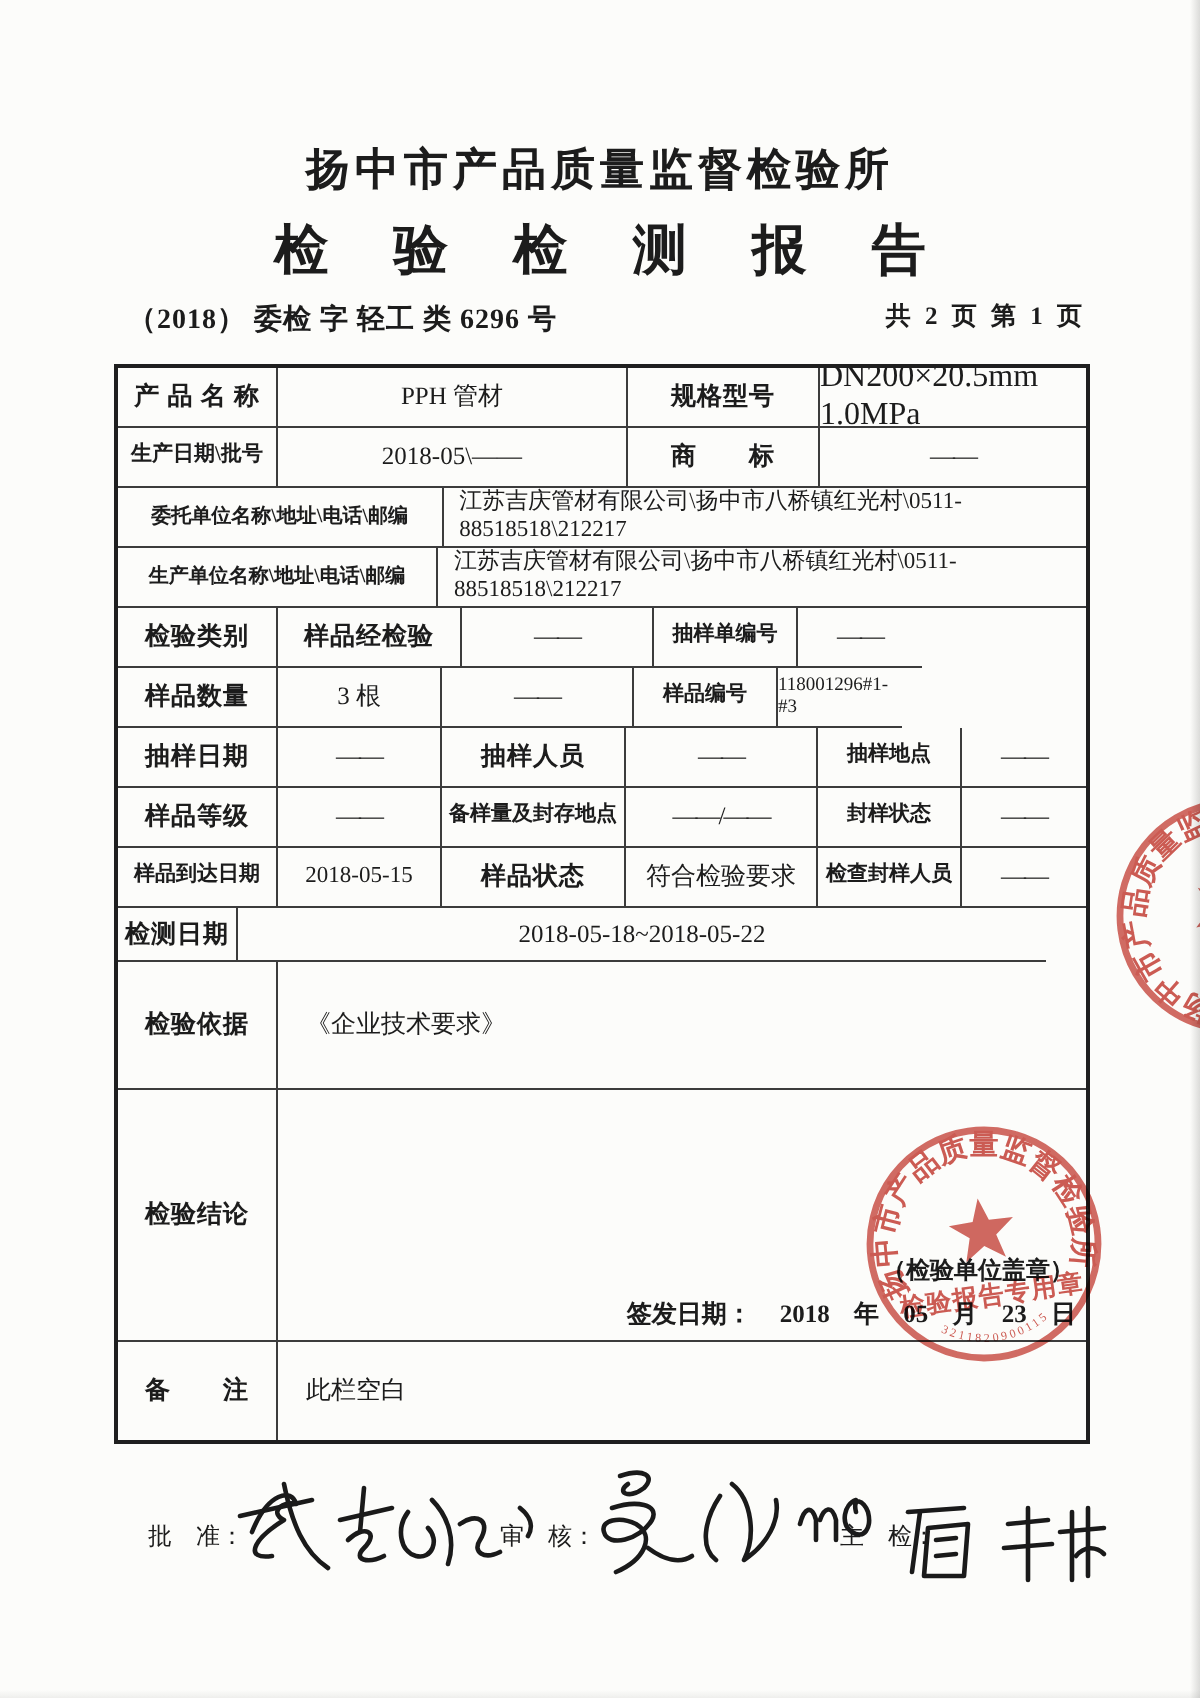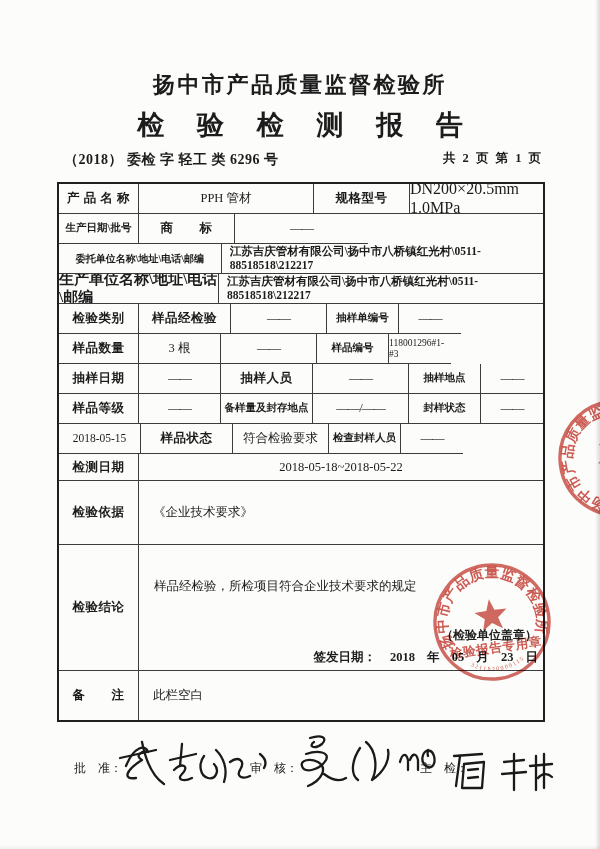--- a/index.html
+++ b/index.html
@@ -27,21 +27,21 @@
   .tr{display:flex;width:100%;box-sizing:border-box;}
   .td{box-sizing:border-box;border-right:1px solid #3c3c3c;border-bottom:1px solid #3c3c3c;
     display:flex;align-items:center;justify-content:center;
     font-size:12.5px;line-height:1.15;overflow:hidden;}
   .tr .td:last-child{border-right:none;}
   .tr:last-child .td{border-bottom:none;}
   .lbl{font-weight:bold;letter-spacing:.5px;}
   .left{justify-content:flex-start;text-align:left;}
   .sm{font-size:10.5px;letter-spacing:0;}
   .xs{font-size:9.5px;letter-spacing:0;}
-  .unit-val{font-size:11.5px;padding-left:8px;font-weight:bold;}
+  .unit-val{font-size:11.5px;padding-left:8px;}
   .pad14{padding-left:14px;}
   .dash{letter-spacing:-1px;}
 
   .td-conclusion{position:relative;display:block;}
   .concl-text{position:absolute;left:15px;top:34px;font-size:12.5px;}
   .seal-note{position:absolute;right:6px;top:84px;font-size:12px;font-weight:bold;}
   .issue-line{position:absolute;right:5px;top:105px;font-size:12.5px;font-weight:bold;}
   .issue-line .issue-val{word-spacing:9px;margin-left:14px;font-weight:bold;}
 
   
@@ -75,31 +75,32 @@
 
   <div class="tr" style="height:30px">
     <div class="td lbl" style="width:80px">产 品 名 称</div>
     <div class="td" style="width:175px">PPH 管材</div>
     <div class="td lbl" style="width:96px">规格型号</div>
     <div class="td" style="width:133px;font-size:16px">DN200×20.5mm 1.0MPa</div>
   </div>
 
   <div class="tr" style="height:30px">
     <div class="td lbl sm" style="width:80px">生产日期\批号</div>
+    <div class="td" style="width:175px">2018-05\——</div>
     <div class="td lbl" style="width:96px">商　　标</div>
     <div class="td dash" style="width:133px">——</div>
   </div>
 
   <div class="tr" style="height:30px">
     <div class="td lbl" style="width:164px;font-size:10px;letter-spacing:0">委托单位名称\地址\电话\邮编</div>
     <div class="td left unit-val" style="width:324px">江苏吉庆管材有限公司\扬中市八桥镇红光村\0511-88518518\212217</div>
   </div>
 
   <div class="tr" style="height:30px">
-    <div class="td lbl" style="width:160px;font-size:15px;letter-spacing:0">生产单位名称\地址\电话\邮编</div>
+    <div class="td lbl" style="width:160px;font-size:10px;letter-spacing:0">生产单位名称\地址\电话\邮编</div>
     <div class="td left unit-val" style="width:324px">江苏吉庆管材有限公司\扬中市八桥镇红光村\0511-88518518\212217</div>
   </div>
 
   <div class="tr" style="height:30px">
     <div class="td lbl" style="width:80px">检验类别</div>
     <div class="td lbl" style="width:92px">样品经检验</div>
     <div class="td dash" style="width:96px">——</div>
     <div class="td lbl sm" style="width:72px">抽样单编号</div>
     <div class="td dash" style="width:62px">——</div>
   </div>
@@ -124,41 +125,41 @@
   <div class="tr" style="height:30px">
     <div class="td lbl" style="width:80px">样品等级</div>
     <div class="td dash" style="width:82px">——</div>
     <div class="td lbl sm" style="width:92px">备样量及封存地点</div>
     <div class="td dash" style="width:96px">——/——</div>
     <div class="td lbl sm" style="width:72px">封样状态</div>
     <div class="td dash" style="width:62px">——</div>
   </div>
 
   <div class="tr" style="height:30px">
+    <div class="td lbl sm" style="width:80px">样品到达日期</div>
     <div class="td" style="width:82px;font-size:11.5px">2018-05-15</div>
     <div class="td lbl" style="width:92px">样品状态</div>
     <div class="td" style="width:96px">符合检验要求</div>
     <div class="td lbl sm" style="width:72px">检查封样人员</div>
     <div class="td dash" style="width:62px">——</div>
   </div>
 
   <div class="tr" style="height:27px">
-    <div class="td lbl" style="width:80px">检测日期</div>
+    <div class="td lbl" style="width:60px">检测日期</div>
     <div class="td" style="width:404px">2018-05-18~2018-05-22</div>
   </div>
 
   <div class="tr" style="height:64px">
     <div class="td lbl" style="width:80px">检验依据</div>
     <div class="td left pad14" style="width:404px">《企业技术要求》</div>
   </div>
 
   <div class="tr" style="height:126px">
     <div class="td lbl" style="width:80px">检验结论</div>
     <div class="td td-conclusion" style="width:404px">
-      <div class="concl-text">样品经检验，所检项目符合企业技术要求的规定</div>
       <div class="seal-note">（检验单位盖章）</div>
       <div class="issue-line">
         <span>签发日期：</span><span class="issue-val">2018 年 05 月 23 日</span>
       </div>
     </div>
   </div>
 
   <div class="tr" style="height:49px">
     <div class="td lbl" style="width:80px">备　　注</div>
     <div class="td left pad14" style="width:404px">此栏空白</div>

